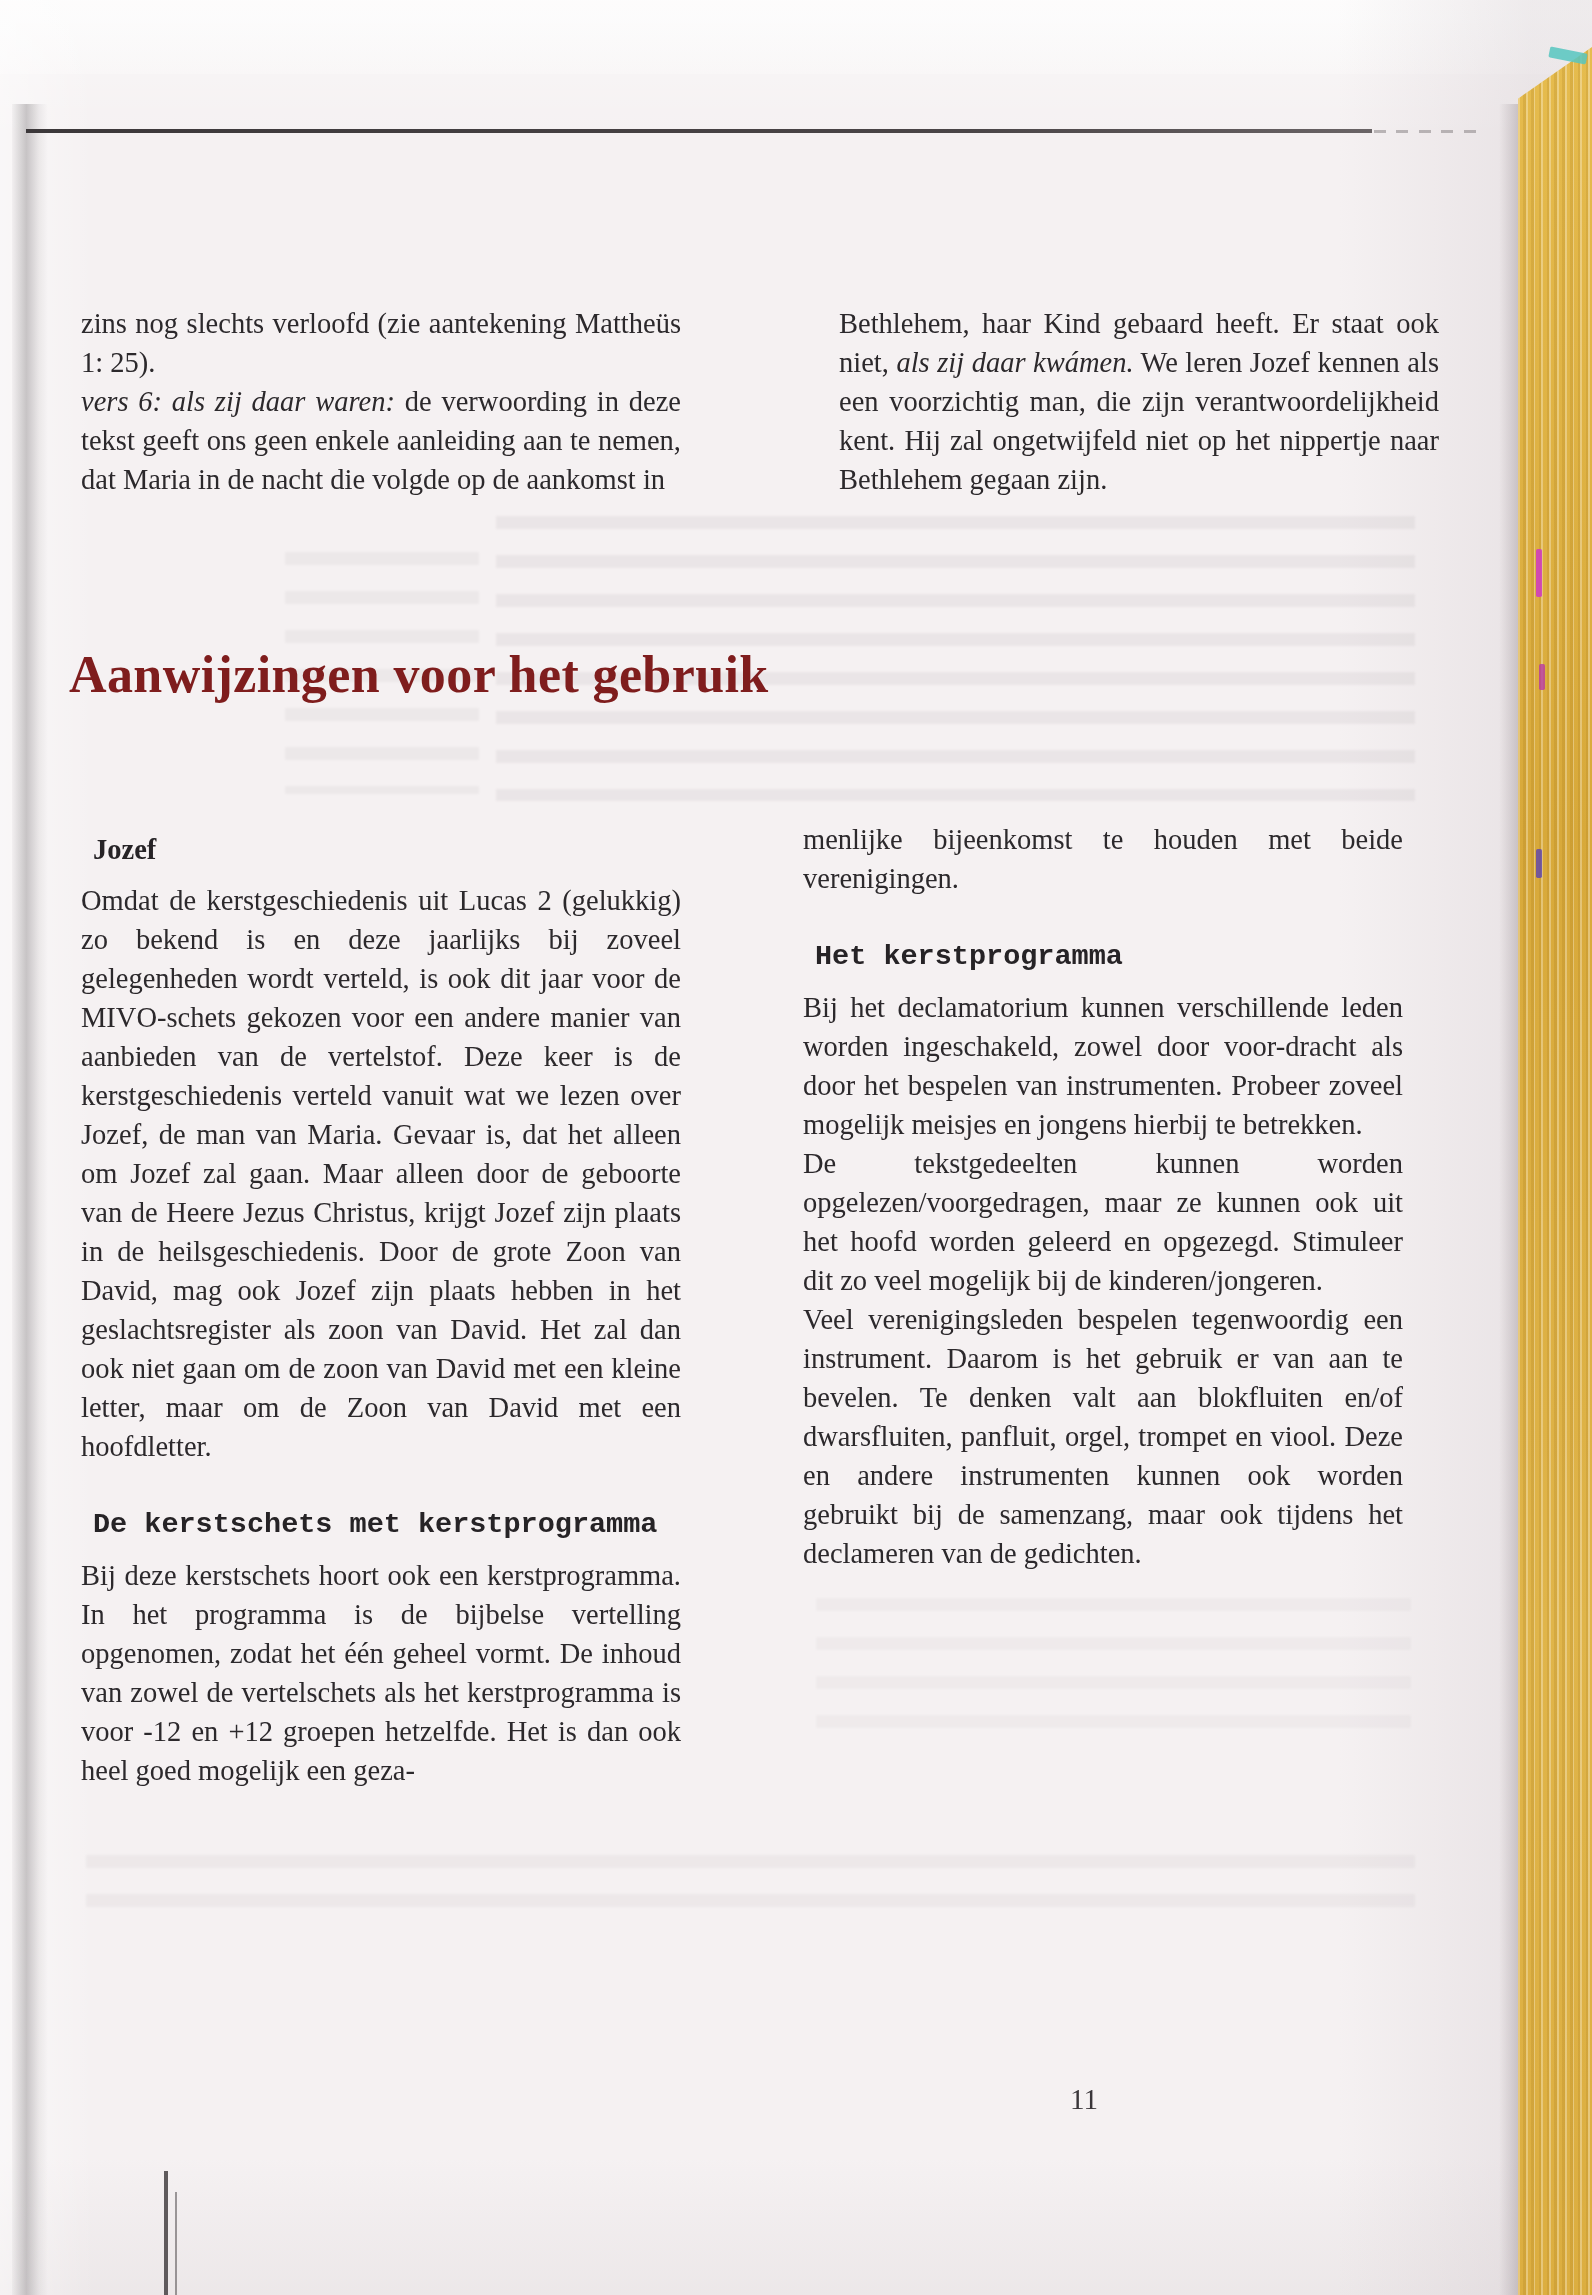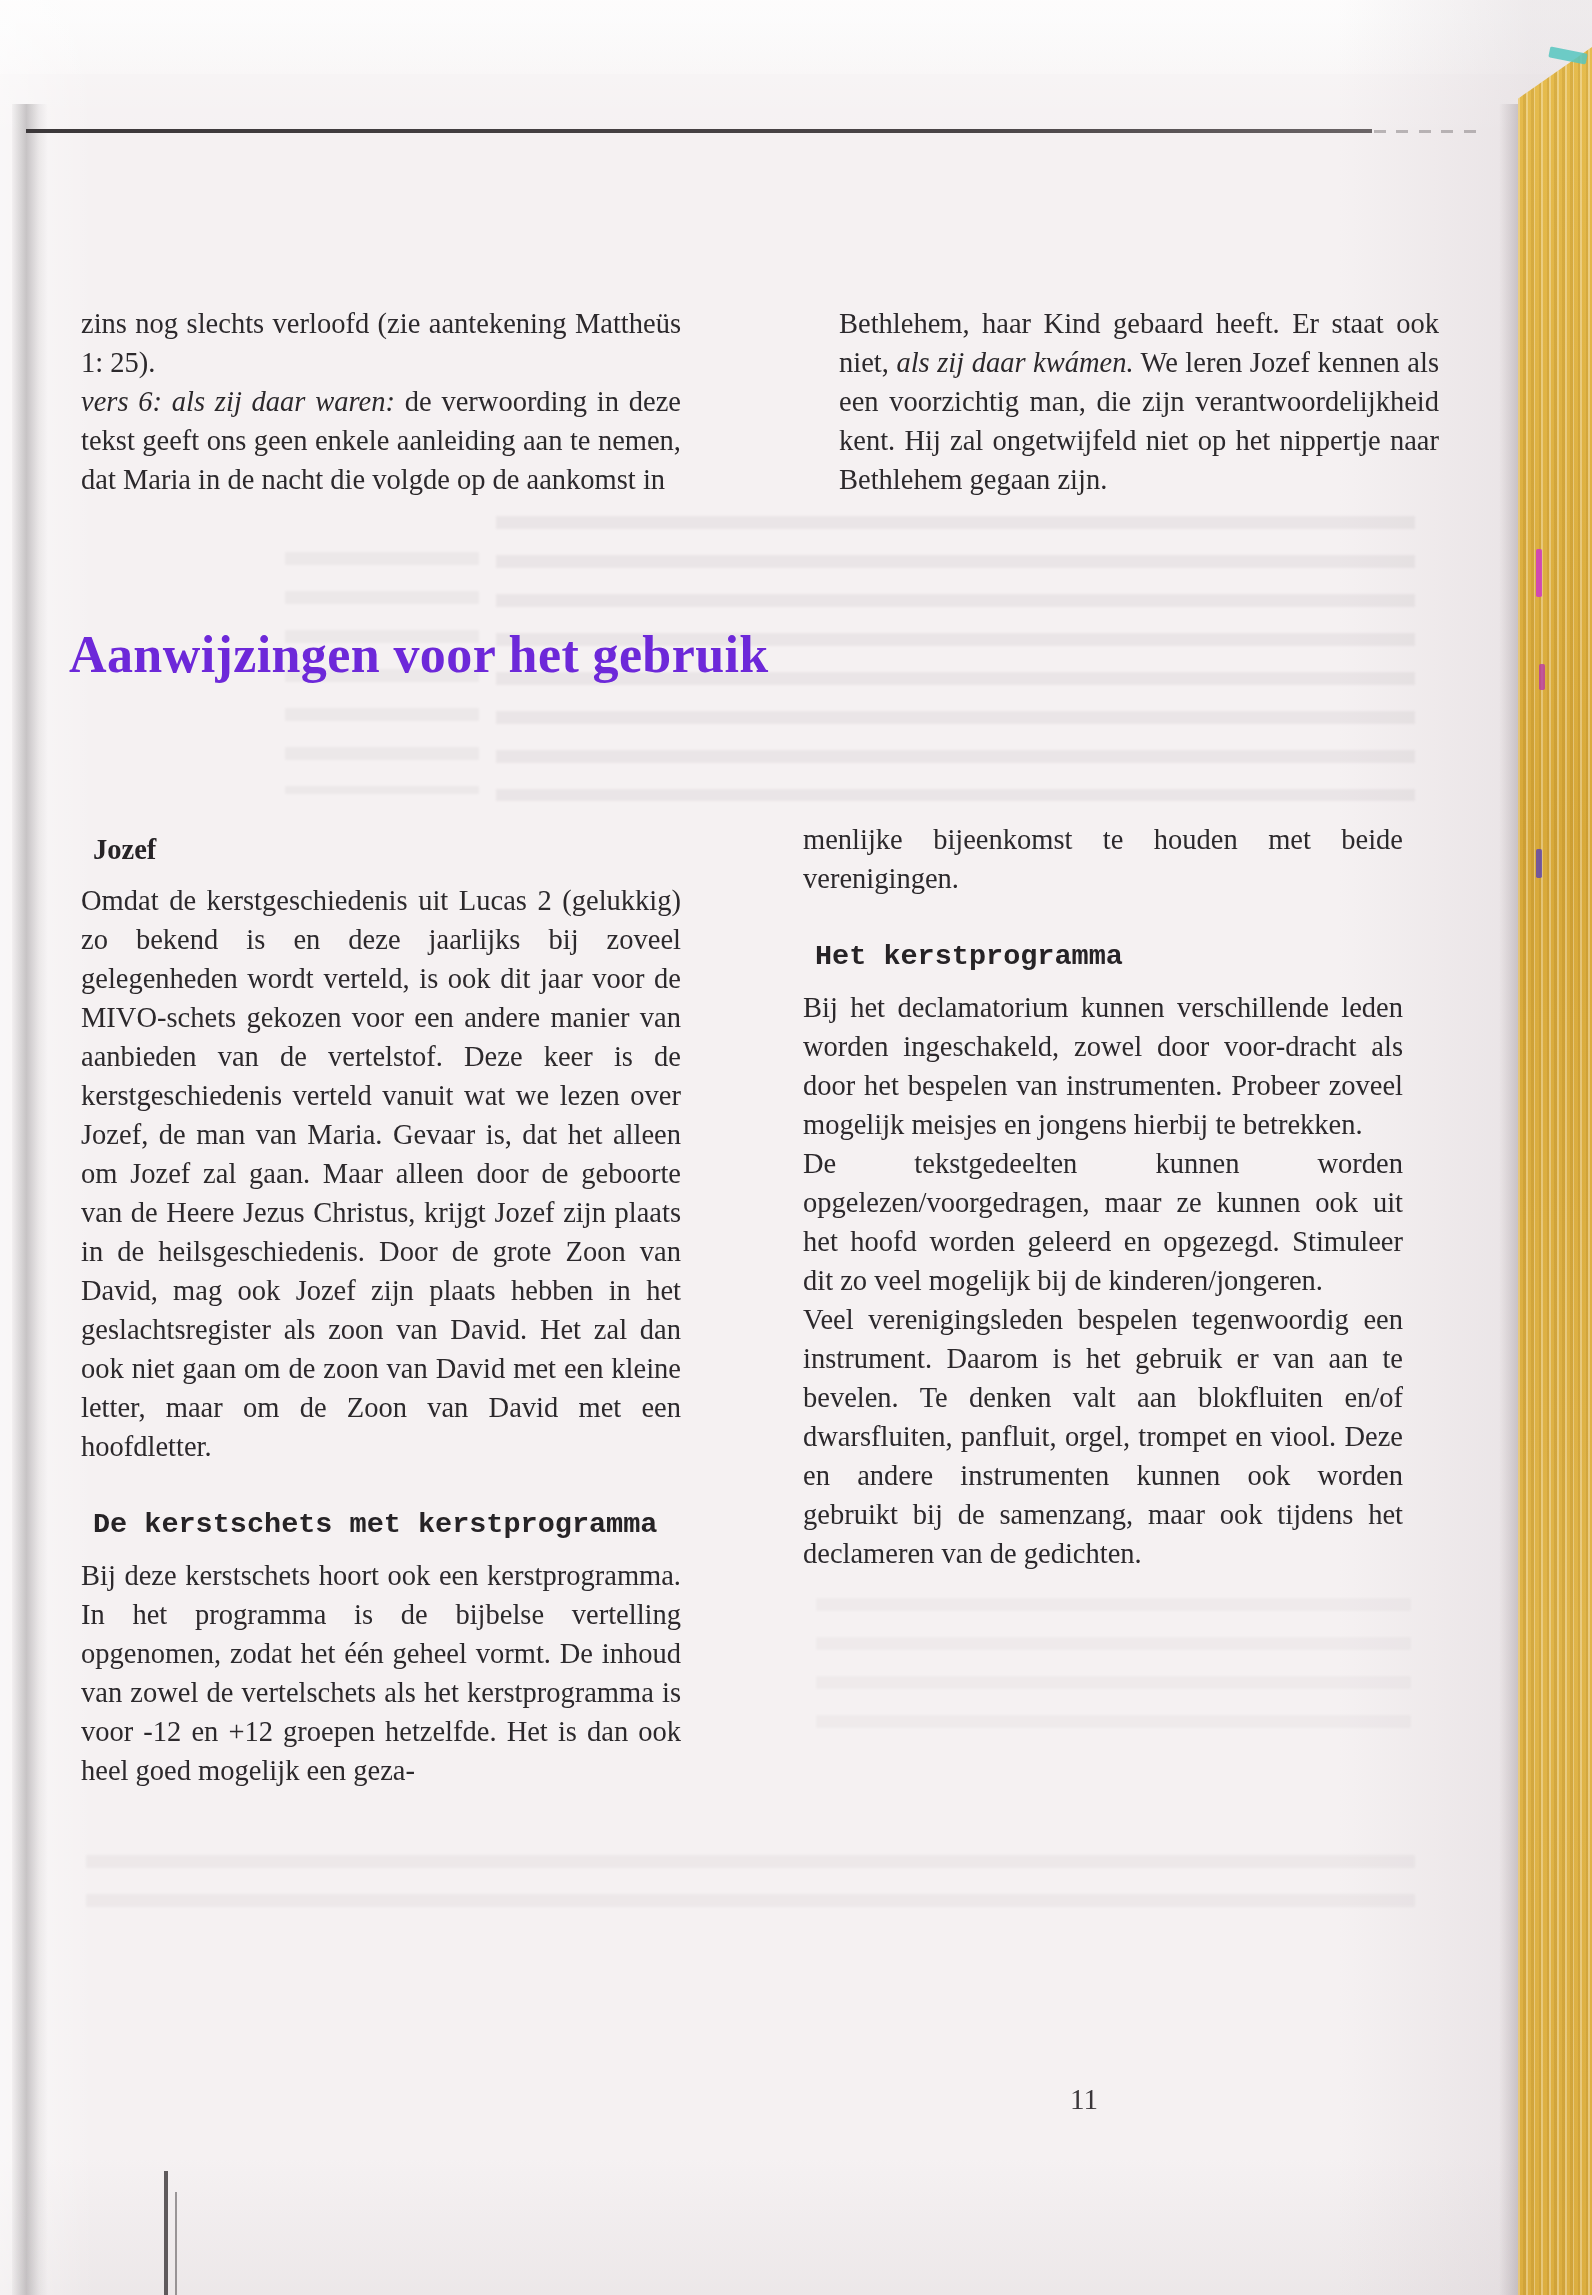--- a/index.html
+++ b/index.html
@@ -62,22 +62,22 @@
   .ghost.g1{left:496px;top:516px;width:919px;height:285px;opacity:.075;}
   .ghost.g2{left:285px;top:552px;width:194px;height:242px;opacity:.06;}
   .ghost.g3{left:86px;top:1855px;width:1329px;height:59px;opacity:.055;}
   .ghost.g4{left:816px;top:1598px;width:595px;height:138px;opacity:.04;}
   
   .col{position:absolute;width:600px;text-align:justify;font-size:28.5px;line-height:39px;}
   .col p{margin:0;}
   .intro-left{left:81px;top:304px;}
   .intro-right{left:803px;top:304px;margin-left:36px;}
   h1.section-heading{
-    position:absolute;left:69px;top:626px;margin:0;
-    font-size:52px;line-height:57px;font-weight:bold;color:#6d28d9;
+    position:absolute;left:69px;top:646px;margin:0;
+    font-size:52px;line-height:57px;font-weight:bold;color:#7f1d1d;
     letter-spacing:0.4px;
   }
   .main-left{left:81px;top:818px;}
   .main-right{left:803px;top:820px;}
   .col h2{
     margin:12px;font-size:28.5px;line-height:39px;font-weight:bold;color:#262326;
     text-align:left;
   }
   .gap{margin-top:39px !important;font-family:Liberation Mono, monospace;}
   em{font-style:italic;}

